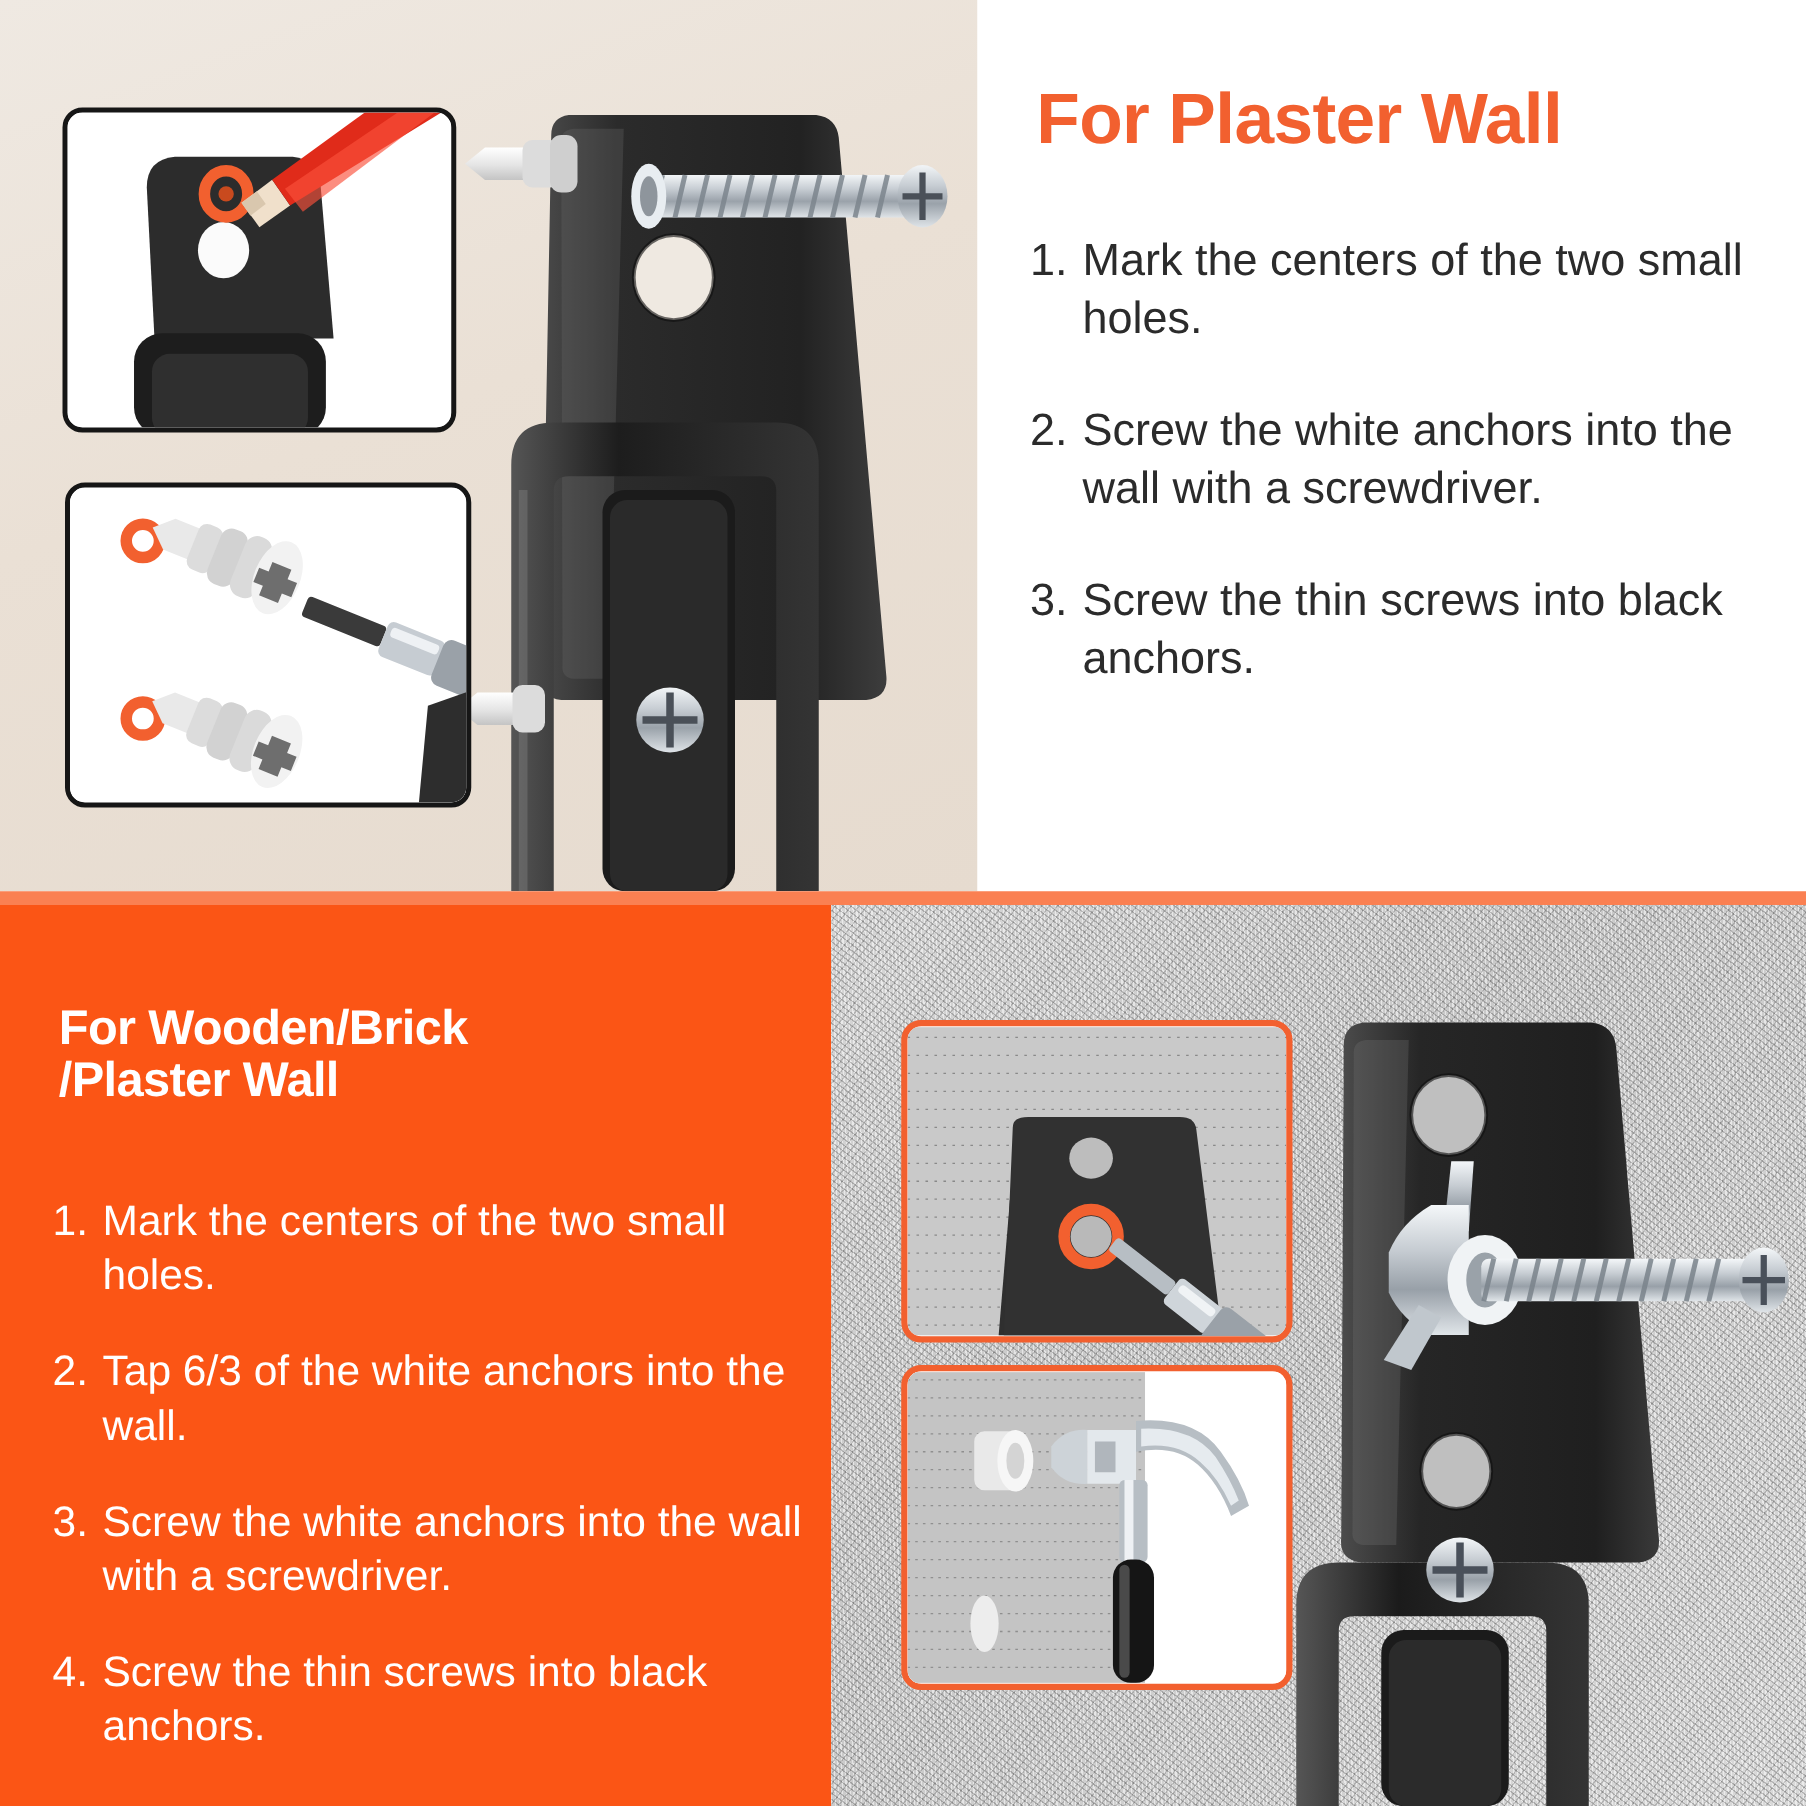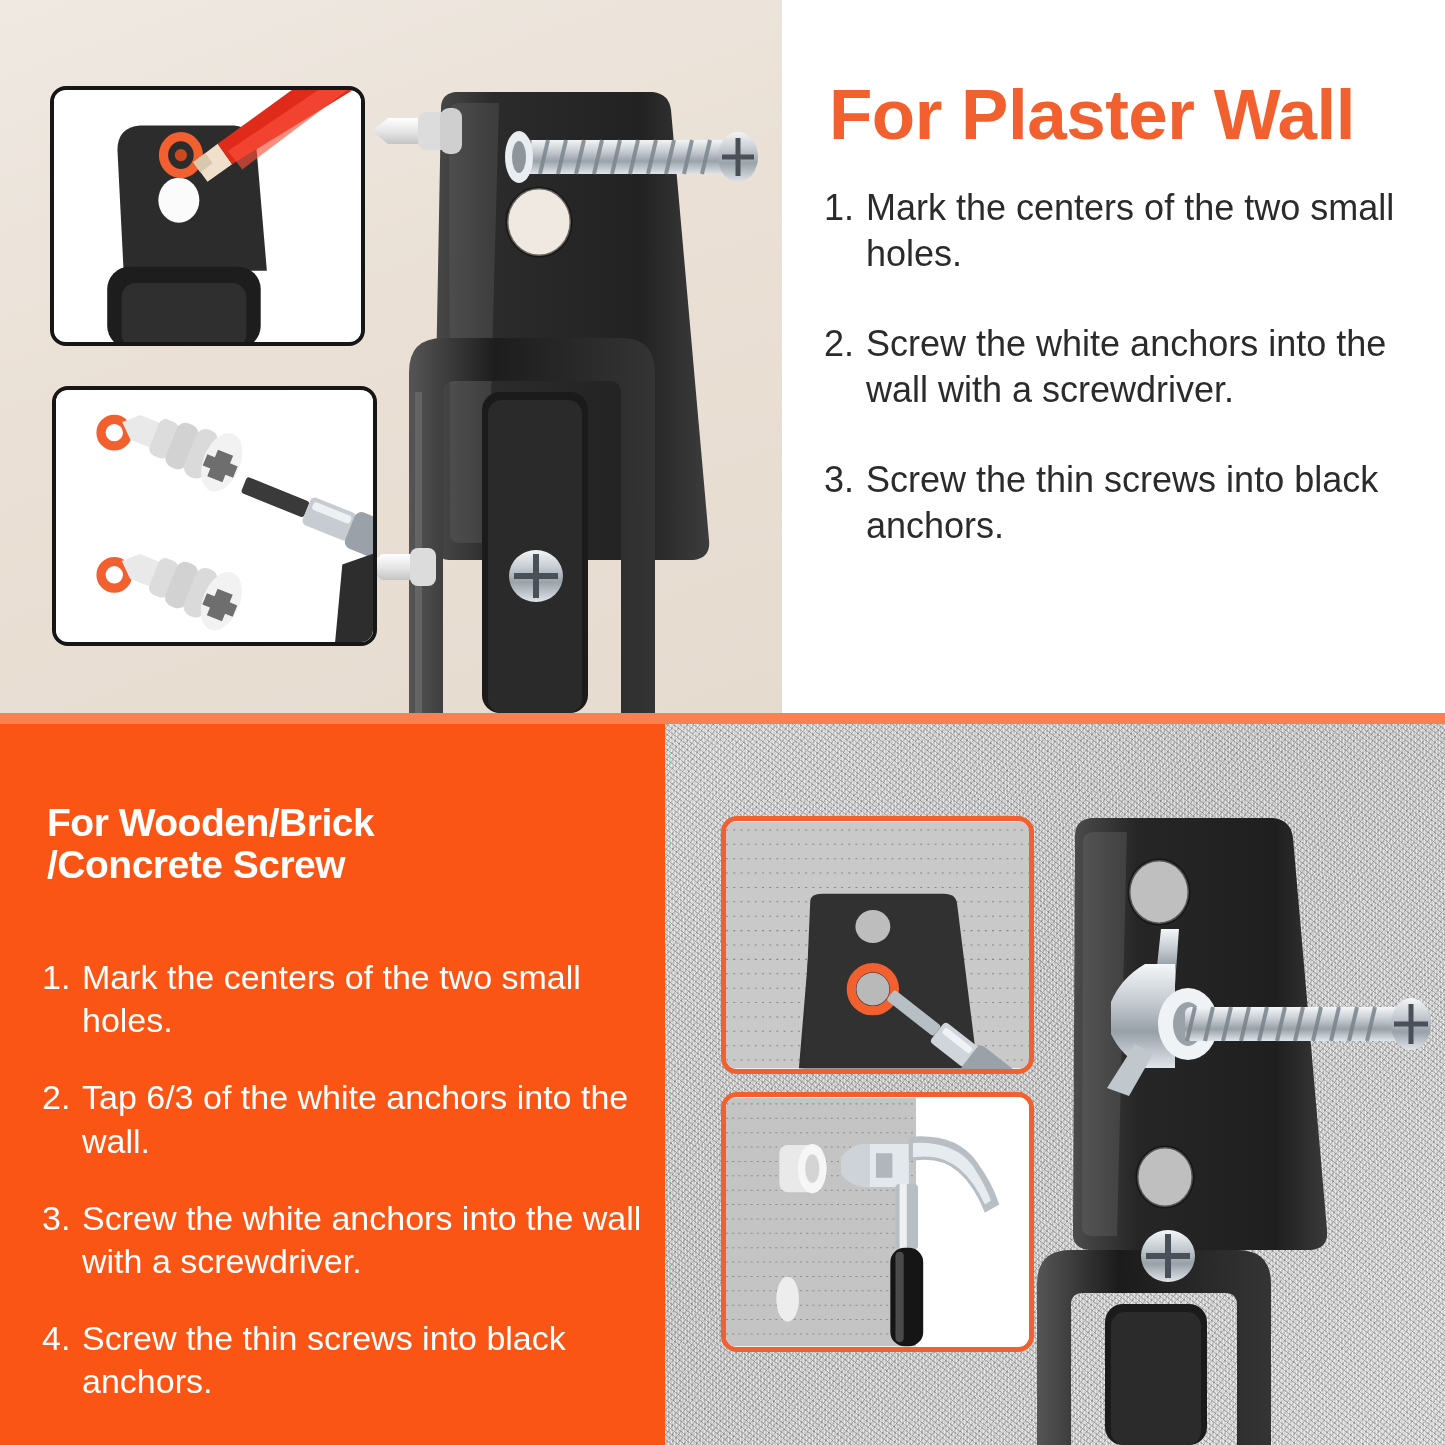--- a/index.html
+++ b/index.html
@@ -6,21 +6,21 @@
   body{width:1445px;height:1445px;overflow:hidden;font-family:"Liberation Sans",sans-serif;}
   .page{position:relative;width:1445px;height:1445px;background:#fff;}
 
   
   .top-half{position:absolute;left:0;top:0;width:1445px;height:713px;background:#fff;}
   .top-photo{position:absolute;left:0;top:0;width:782px;height:713px;
     background:linear-gradient(160deg,#efe9e2 0%,#eae0d5 45%,#e6dbcf 100%);overflow:hidden;}
   .top-text{position:absolute;left:782px;top:0;width:663px;height:713px;background:#fff;}
 
   .h-orange{position:absolute;left:47px;top:66px;width:600px;
-    font-size:71px;font-weight:bold;color:#f2602f;letter-spacing:-0.5px;line-height:1.05;margin-top:12px;}
+    font-size:57px;font-weight:bold;color:#f2602f;letter-spacing:-0.5px;line-height:1.05;}
 
   .steps-dark{position:absolute;left:42px;top:185px;width:610px;color:#2b2b2b;}
   .steps-dark .step{display:flex;font-size:36px;line-height:1.28;margin-bottom:44px;}
   .steps-dark .num{width:42px;flex:0 0 42px;}
   .steps-dark .txt{flex:1;}
 
   
   .divider{position:absolute;left:0;top:713px;width:1445px;height:11px;background:#fa8052;}
   .bottom-half{position:absolute;left:0;top:724px;width:1445px;height:721px;}
   .bottom-orange{position:absolute;left:0;top:0;width:665px;height:721px;background:#fb5515;}
@@ -217,21 +217,21 @@
     </div>
   </div>
 
   <div class="divider"></div>
 
   <div class="bottom-half">
 
     <div class="bottom-orange">
       <div class="h-white">
         <span>For Wooden/Brick</span><br>
-        <span>/Concrete Screw</span>
+        <span>/Plaster Wall</span>
       </div>
       <div class="steps-white">
         <div class="step">
           <span class="num">1.</span>
           <span class="txt">Mark the centers of the two small holes.</span>
         </div>
         <div class="step">
           <span class="num">2.</span>
           <span class="txt">Tap 6/3 of the white anchors into the wall.</span>
         </div>

